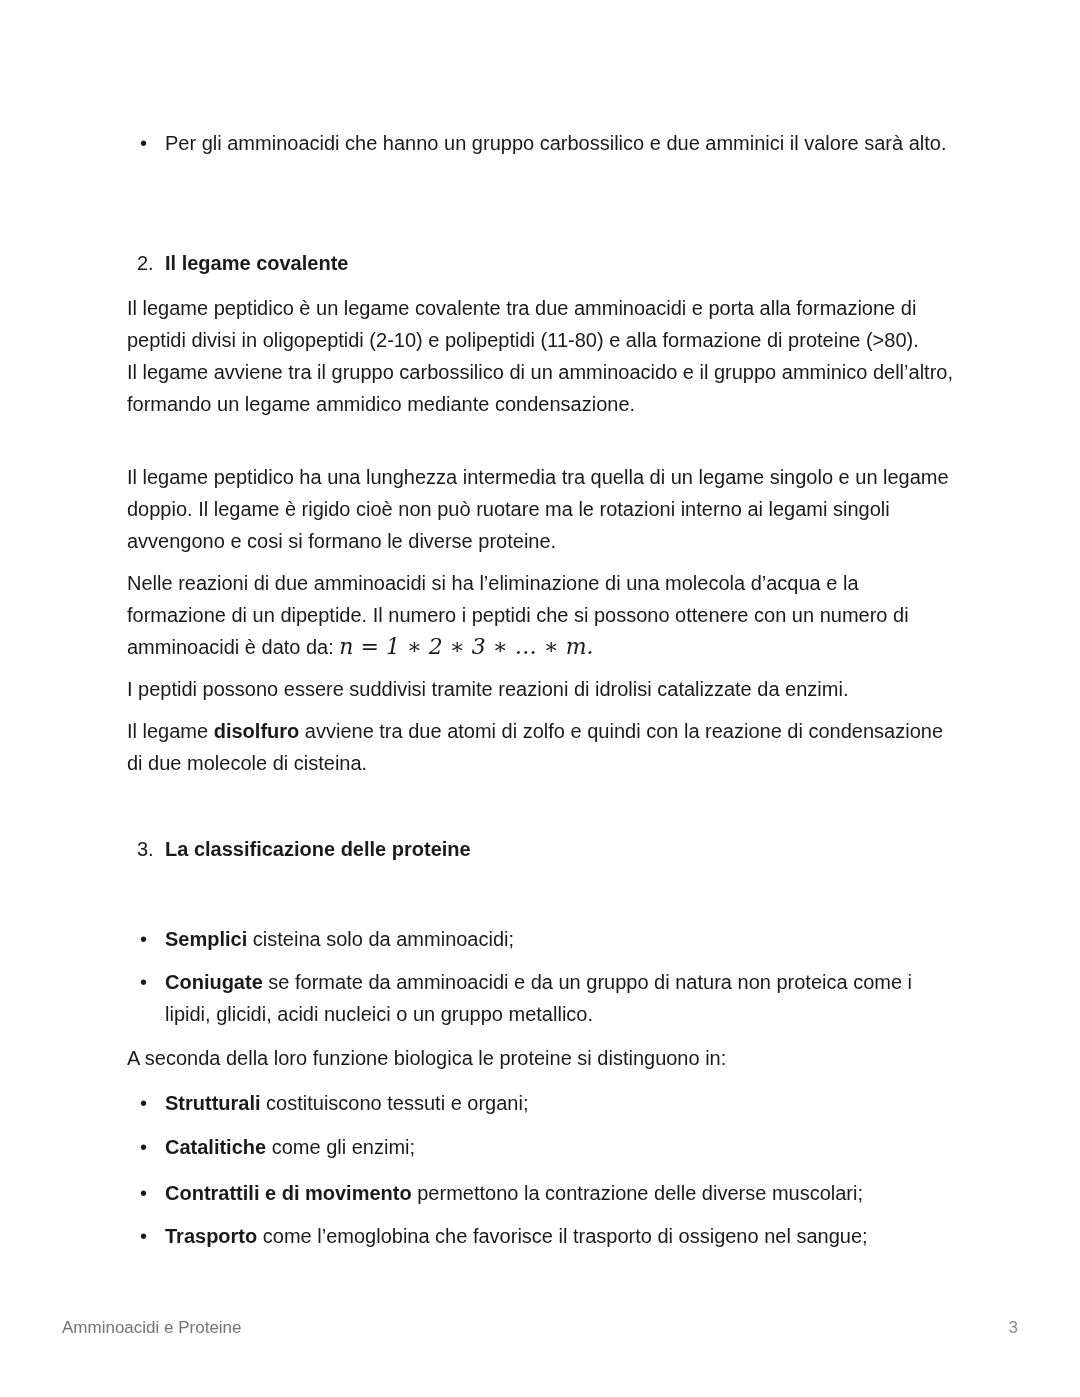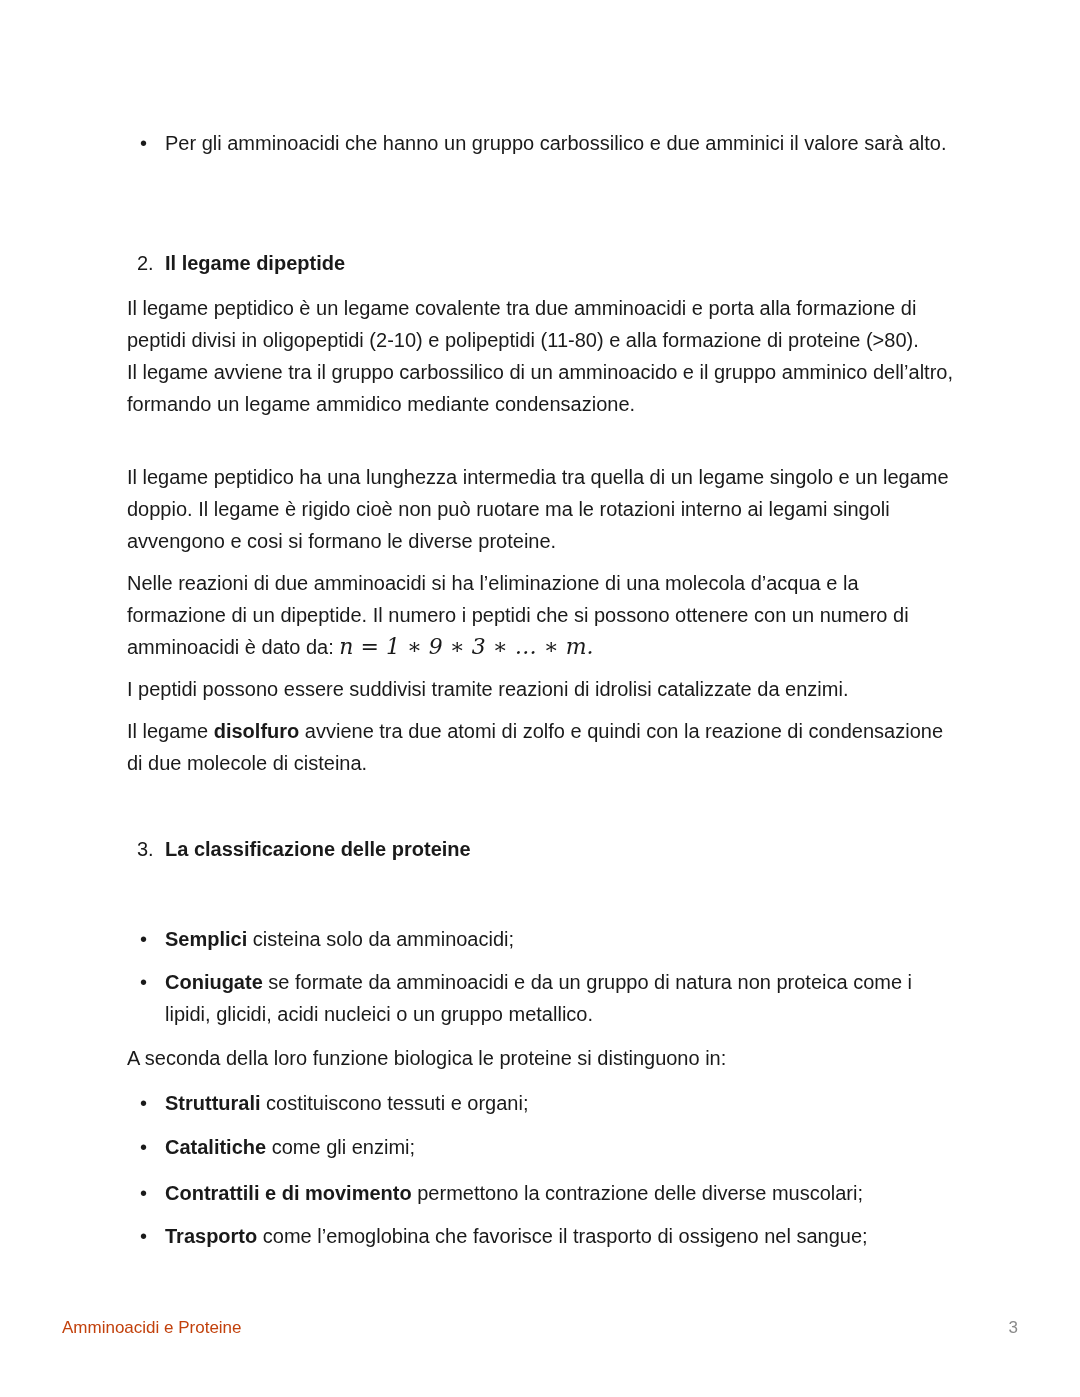--- a/index.html
+++ b/index.html
@@ -61,21 +61,21 @@
     .math {
       font-family: "DejaVu Serif", "Liberation Serif", serif;
       font-size: 22px;
     }
     .math i { font-style: italic; }
     .footer-left {
       position: absolute;
       left: 62px;
       top: 1316px;
       font-size: 17px;
-      color: #c2410c;
+      color: #737373;
       line-height: 24px;
     }
     .footer-right {
       position: absolute;
       left: 1000px;
       width: 18px;
       text-align: right;
       top: 1316px;
       font-size: 17px;
       color: #8a8a8a;
@@ -86,34 +86,34 @@
 <body>
 
 <div class="page">
 
   <div class="bullet-item" style="top:127px;">
     <span class="dot">•</span>
     <span class="text">Per gli amminoacidi che hanno un gruppo carbossilico e due amminici il valore sarà alto.</span>
   </div>
 
   <div class="num-heading" style="top:247px;">
-    <span class="num">2.</span><span class="title">Il legame dipeptide</span>
+    <span class="num">2.</span><span class="title">Il legame covalente</span>
   </div>
 
   <div class="para" style="top:292px;">
     <div>Il legame peptidico è un legame covalente tra due amminoacidi e porta alla formazione di peptidi divisi in oligopeptidi (2-10) e polipeptidi (11-80) e alla formazione di proteine (&gt;80).</div>
     <div>Il legame avviene tra il gruppo carbossilico di un amminoacido e il gruppo amminico dell’altro, formando un legame ammidico mediante condensazione.</div>
   </div>
 
   <div class="para" style="top:461px;">
     <div>Il legame peptidico ha una lunghezza intermedia tra quella di un legame singolo e un legame doppio. Il legame è rigido cioè non può ruotare ma le rotazioni interno ai legami singoli avvengono e cosi si formano le diverse proteine.</div>
   </div>
 
   <div class="para" style="top:567px;">
-    <span>Nelle reazioni di due amminoacidi si ha l’eliminazione di una molecola d’acqua e la formazione di un dipeptide. Il numero i peptidi che si possono ottenere con un numero di amminoacidi è dato da: </span><span class="math"><i>n = 1 ∗ 9 ∗ 3 ∗ … ∗ m.</i></span>
+    <span>Nelle reazioni di due amminoacidi si ha l’eliminazione di una molecola d’acqua e la formazione di un dipeptide. Il numero i peptidi che si possono ottenere con un numero di amminoacidi è dato da: </span><span class="math"><i>n = 1 ∗ 2 ∗ 3 ∗ … ∗ m.</i></span>
   </div>
 
   <div class="para" style="top:715px;">
     <span>Il legame </span><b>disolfuro</b><span> avviene tra due atomi di zolfo e quindi con la reazione di condensazione di due molecole di cisteina.</span>
   </div>
 
   <div class="para" style="top:673px;">
     <div>I peptidi possono essere suddivisi tramite reazioni di idrolisi catalizzate da enzimi.</div>
   </div>
 

